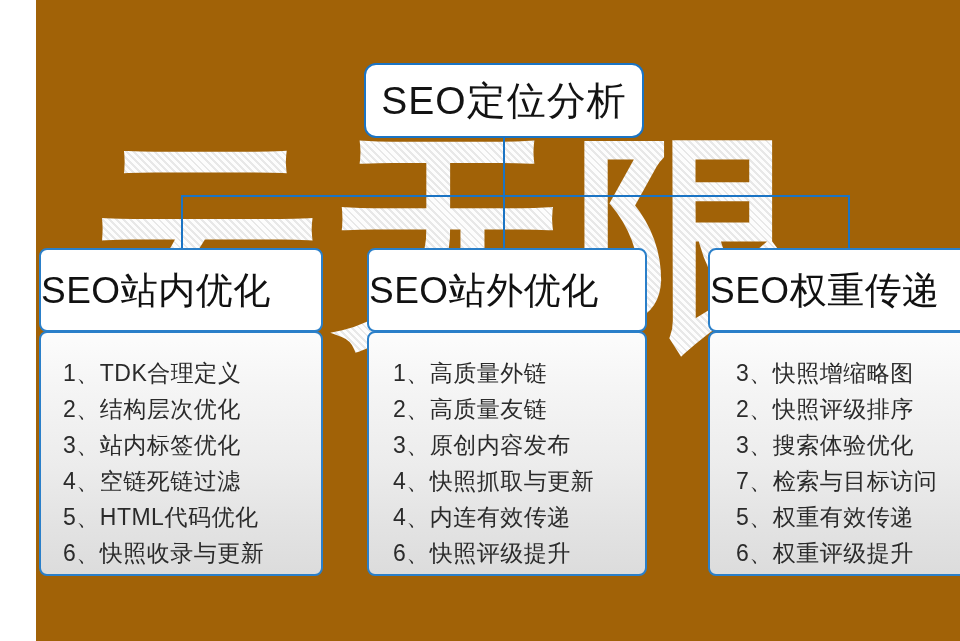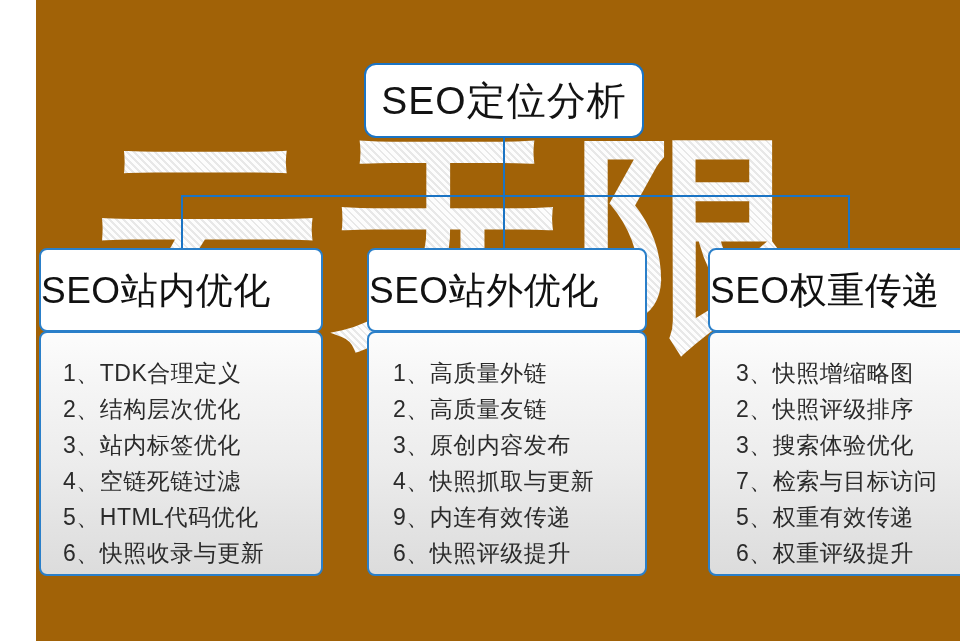--- a/index.html
+++ b/index.html
@@ -139,21 +139,21 @@
 
   <div class="col col-1">
     <div class="col-head">
       <span class="head-text">SEO站外优化</span>
     </div>
     <div class="col-body">
       <div class="bullet">1、高质量外链</div>
       <div class="bullet">2、高质量友链</div>
       <div class="bullet">3、原创内容发布</div>
       <div class="bullet">4、快照抓取与更新</div>
-      <div class="bullet">9、内连有效传递</div>
+      <div class="bullet">4、内连有效传递</div>
       <div class="bullet">6、快照评级提升</div>
     </div>
   </div>
 
   <div class="col col-2">
     <div class="col-head">
       <span class="head-text">SEO权重传递</span>
     </div>
     <div class="col-body">
       <div class="bullet">3、快照增缩略图</div>

